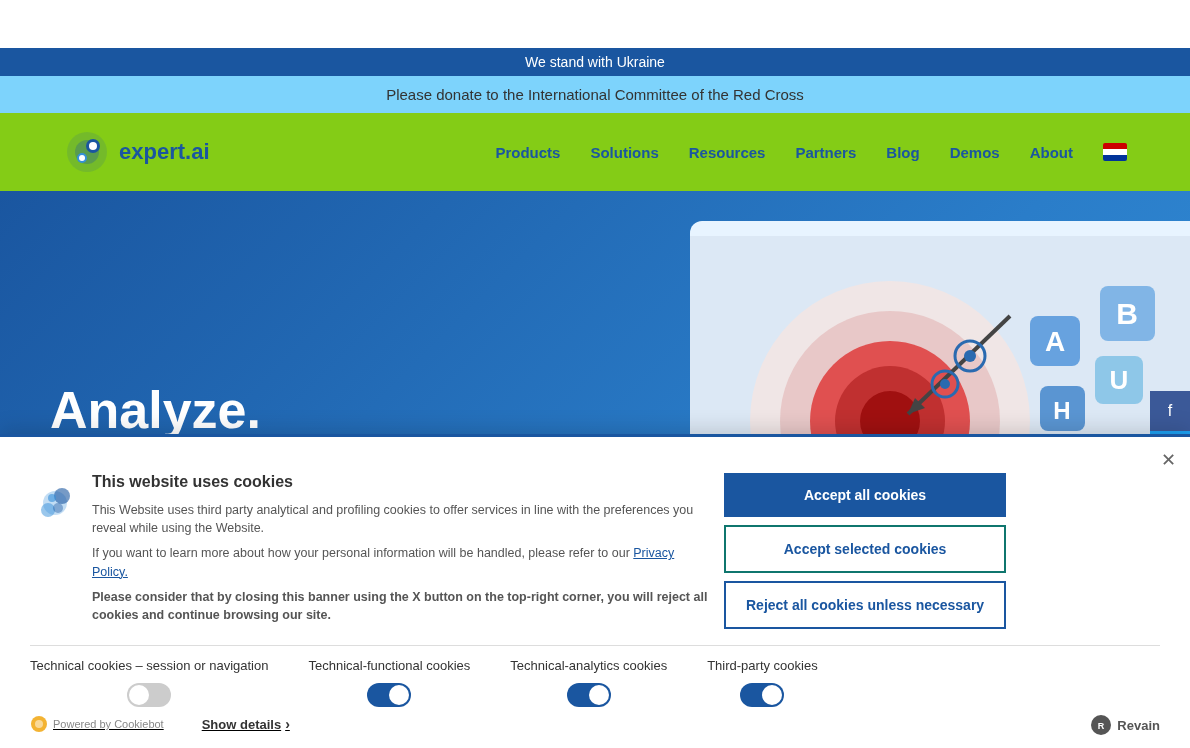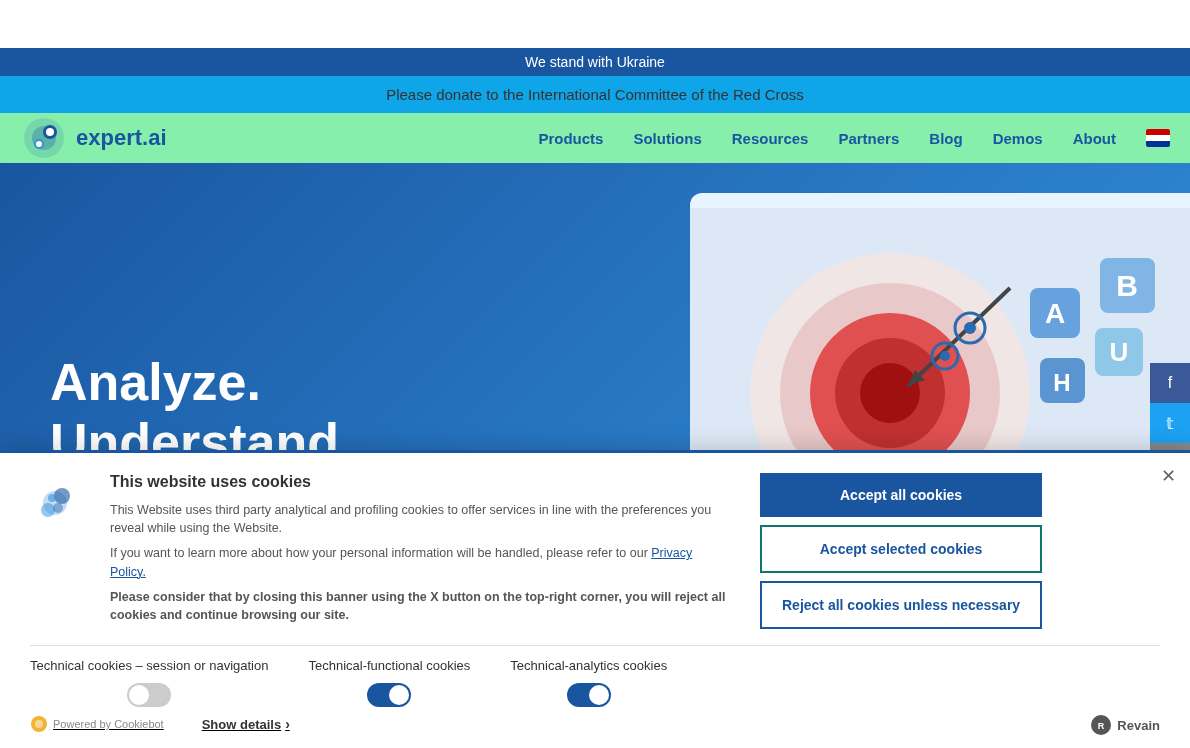--- a/index.html
+++ b/index.html
@@ -9,34 +9,34 @@
     .ukraine-banner {
       background: #1a56a0;
       color: white;
       text-align: center;
       padding: 6px 0;
       font-size: 14px;
       font-weight: 500;
       margin-top: 48px;
     }
     .donate-banner {
-      background: #0ea5e9;
+      background: #7dd3fc;
       color: #333;
       text-align: center;
       padding: 10px 0;
       font-size: 15px;
     }
 
     
     .header {
-      background: #86efac;
-      display: flex;
-      align-items: center;
-      padding: 10px 20px;
-      height: 50px;
+      background: #84cc16;
+      display: flex;
+      align-items: center;
+      padding: 10px 63px;
+      height: 78px;
       position: relative;
       z-index: 10;
     }
     .logo {
       display: flex;
       align-items: center;
       gap: 8px;
     }
     .logo-icon {
       width: 48px;
@@ -144,21 +144,22 @@
       top: 12px;
       right: 14px;
       font-size: 18px;
       cursor: pointer;
       color: #666;
       background: none;
       border: none;
     }
     .cookie-content {
       display: flex;
-      gap: 30px;
+      gap: 12px;
+      margin-top: 16px;
     }
     .cookie-left {
       flex: 1;
       max-width: 620px;
     }
     .cookie-left h3 {
       font-size: 16px;
       font-weight: 700;
       color: #333;
       margin-bottom: 10px;
@@ -422,20 +423,26 @@
       <div class="toggle on">
         <div class="toggle-knob"></div>
       </div>
     </div>
     <div class="cookie-option">
       <span>Technical-analytics cookies</span>
       <div class="toggle on">
         <div class="toggle-knob"></div>
       </div>
     </div>
+    <div class="cookie-option">
+      <span>Third-party cookies</span>
+      <div class="toggle on">
+        <div class="toggle-knob"></div>
+      </div>
+    </div>
   </div>
 
   <div class="show-details-row">
     <div class="cookiebot-logo">
       <svg width="18" height="18" viewBox="0 0 18 18">
         <circle cx="9" cy="9" r="8" fill="#f0a000" opacity="0.8"></circle>
         <circle cx="9" cy="9" r="4" fill="white" opacity="0.5"></circle>
       </svg>
       <span>Powered by Cookiebot</span>
     </div>

